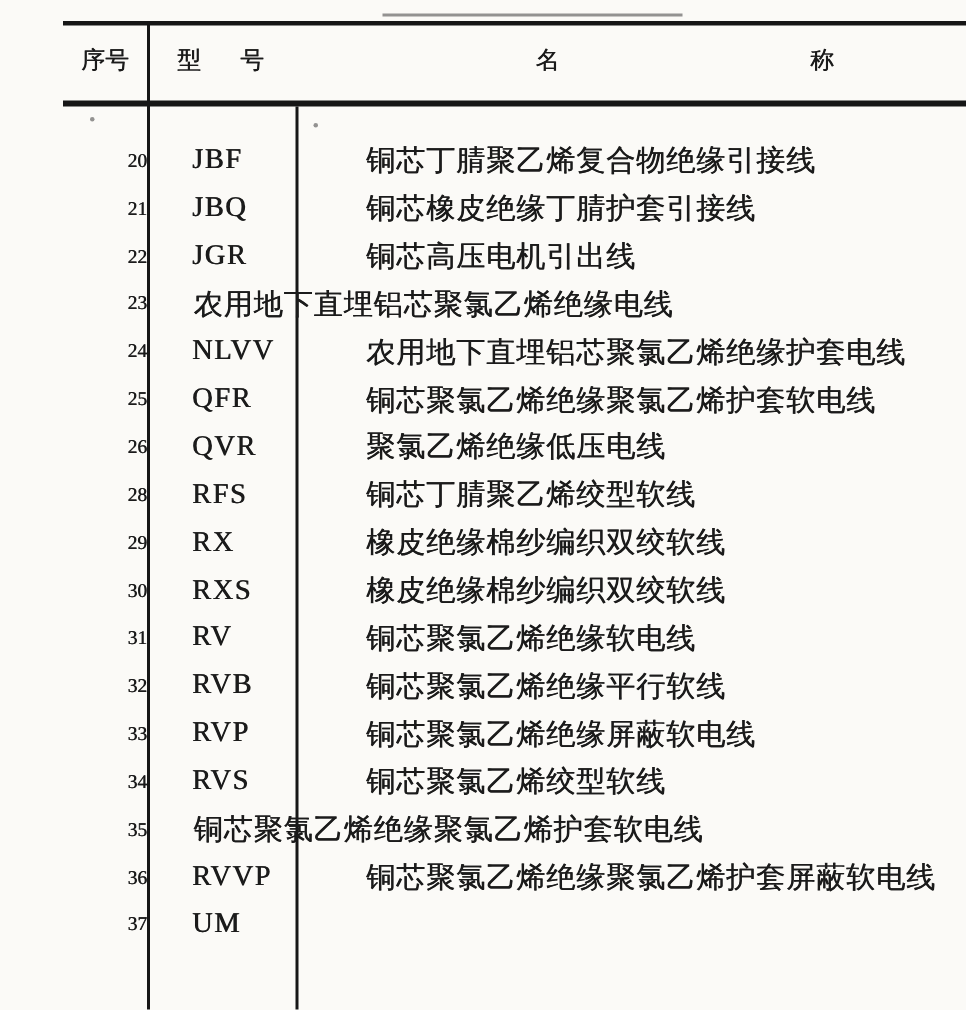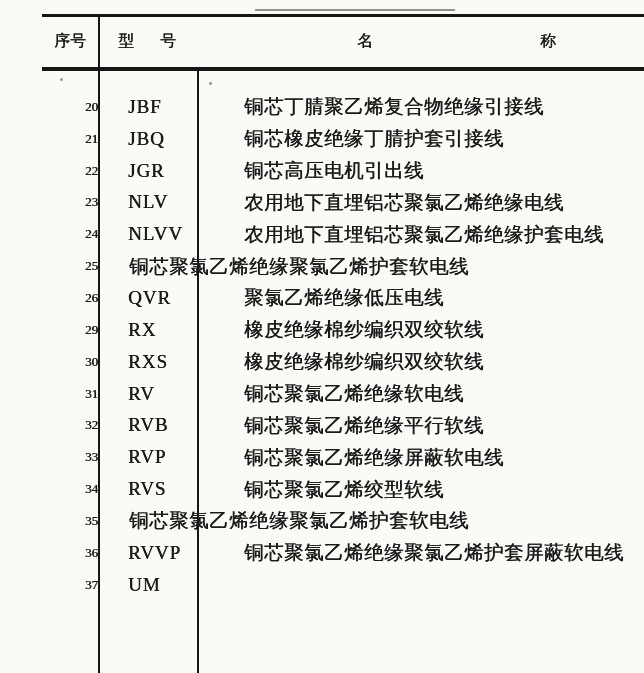--- a/index.html
+++ b/index.html
@@ -152,42 +152,47 @@
   </div>
 
   <div class="row">
     <span class="c-no">22</span>
     <span class="c-model">JGR</span>
     <span class="c-name">铜芯高压电机引出线</span>
   </div>
 
   <div class="row">
     <span class="c-no">23</span>
-    <span class="c-model">NLV</span>
     <span class="c-name">农用地下直埋铝芯聚氯乙烯绝缘电线</span>
   </div>
 
   <div class="row">
     <span class="c-no">24</span>
     <span class="c-model">NLVV</span>
     <span class="c-name">农用地下直埋铝芯聚氯乙烯绝缘护套电线</span>
   </div>
 
   <div class="row">
     <span class="c-no">25</span>
+    <span class="c-model">QFR</span>
     <span class="c-name">铜芯聚氯乙烯绝缘聚氯乙烯护套软电线</span>
   </div>
 
   <div class="row">
     <span class="c-no">26</span>
     <span class="c-model">QVR</span>
     <span class="c-name">聚氯乙烯绝缘低压电线</span>
   </div>
 
 
+  <div class="row">
+    <span class="c-no">28</span>
+    <span class="c-model">RFS</span>
+    <span class="c-name">铜芯丁腈聚乙烯绞型软线</span>
+  </div>
 
   <div class="row">
     <span class="c-no">29</span>
     <span class="c-model">RX</span>
     <span class="c-name">橡皮绝缘棉纱编织双绞软线</span>
   </div>
 
   <div class="row">
     <span class="c-no">30</span>
     <span class="c-model">RXS</span>

